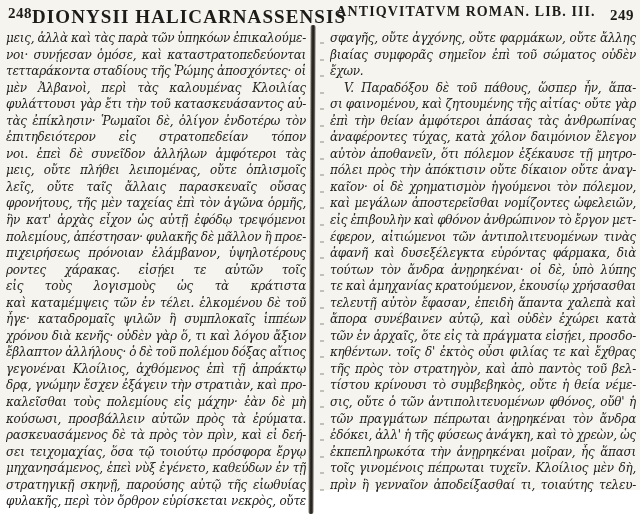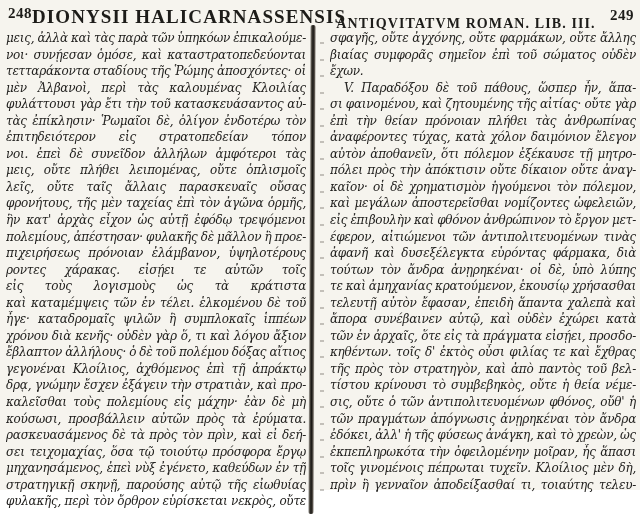--- a/index.html
+++ b/index.html
@@ -38,21 +38,21 @@
   }
   .pageno {
     position: absolute;
     top: 5px;
     font-size: 15px;
     letter-spacing: 0.5px;
   }
   .page-left  .pageno { left: 2px; }
   .page-right .pageno { right: 2px; top: 7px; }
   .page-left  .runhead { padding-left: 26px; }
-  .page-right .runhead { padding-right: 34px; padding-top: 16px; font-size: 14px; }
+  .page-right .runhead { padding-right: 34px; padding-top: 4px; font-size: 14px; }
 
   .textcol {
     position: absolute;
     top: 30px;
     left: 0;
     right: 0;
   }
 
   .tline {
     height: 16.55px;
@@ -153,39 +153,39 @@
     <div class="pagehead">
       <span class="runhead">ANTIQVITATVM ROMAN. LIB. III.</span>
       <span class="pageno">249</span>
     </div>
     <div class="textcol" id="col-right">
         <div class="tline">σφαγῆς, οὔτε ἀγχόνης, οὔτε φαρμάκων, οὔτε ἄλλης</div>
         <div class="tline">βιαίας συμφορᾶς σημεῖον ἐπὶ τοῦ σώματος οὐδὲν</div>
         <div class="tline pend">ἔχων.</div>
         <div class="tline pstart">V. Παραδόξου δὲ τοῦ πάθους, ὥσπερ ἦν, ἅπα-</div>
         <div class="tline">σι φαινομένου, καὶ ζητουμένης τῆς αἰτίας· οὔτε γὰρ</div>
-        <div class="tline">ἐπὶ τὴν θείαν πρόνοιαν πλήθει τὰς ἀνθρωπίνας</div>
+        <div class="tline">ἐπὶ τὴν θείαν ἀμφότεροι ἁπάσας τὰς ἀνθρωπίνας</div>
         <div class="tline">ἀναφέροντες τύχας, κατὰ χόλον δαιμόνιον ἔλεγον</div>
         <div class="tline">αὐτὸν ἀποθανεῖν, ὅτι πόλεμον ἐξέκαυσε τῇ μητρο-</div>
         <div class="tline">πόλει πρὸς τὴν ἀπόκτισιν οὔτε δίκαιον οὔτε ἀναγ-</div>
         <div class="tline">καῖον· οἱ δὲ χρηματισμὸν ἡγούμενοι τὸν πόλεμον,</div>
         <div class="tline">καὶ μεγάλων ἀποστερεῖσθαι νομίζοντες ὠφελειῶν,</div>
         <div class="tline">εἰς ἐπιβουλὴν καὶ φθόνον ἀνθρώπινον τὸ ἔργον μετ-</div>
         <div class="tline">έφερον, αἰτιώμενοι τῶν ἀντιπολιτευομένων τινὰς</div>
         <div class="tline">ἀφανῆ καὶ δυσεξέλεγκτα εὑρόντας φάρμακα, διὰ</div>
         <div class="tline">τούτων τὸν ἄνδρα ἀνῃρηκέναι· οἱ δὲ, ὑπὸ λύπης</div>
         <div class="tline">τε καὶ ἀμηχανίας κρατούμενον, ἑκουσίῳ χρήσασθαι</div>
         <div class="tline">τελευτῇ αὐτὸν ἔφασαν, ἐπειδὴ ἅπαντα χαλεπὰ καὶ</div>
         <div class="tline">ἄπορα συνέβαινεν αὐτῷ, καὶ οὐδὲν ἐχώρει κατὰ νοῦν</div>
         <div class="tline">τῶν ἐν ἀρχαῖς, ὅτε εἰς τὰ πράγματα εἰσῄει, προσδο-</div>
         <div class="tline">κηθέντων. τοῖς δ' ἐκτὸς οὖσι φιλίας τε καὶ ἔχθρας</div>
         <div class="tline">τῆς πρὸς τὸν στρατηγὸν, καὶ ἀπὸ παντὸς τοῦ βελ-</div>
         <div class="tline">τίστου κρίνουσι τὸ συμβεβηκὸς, οὔτε ἡ θεία νέμε-</div>
         <div class="tline">σις, οὔτε ὁ τῶν ἀντιπολιτευομένων φθόνος, οὔθ' ἡ</div>
-        <div class="tline">τῶν πραγμάτων ἀπόγνωσις ἀνῃρηκέναι τὸν ἄνδρα</div>
+        <div class="tline">τῶν πραγμάτων πέπρωται ἀνῃρηκέναι τὸν ἄνδρα</div>
         <div class="tline">ἐδόκει, ἀλλ' ἡ τῆς φύσεως ἀνάγκη, καὶ τὸ χρεὼν, ὡς</div>
-        <div class="tline">ἐκπεπληρωκότα τὴν ὀφειλομένην μοῖραν, ἧς ἅπασι</div>
+        <div class="tline">ἐκπεπληρωκότα τὴν ἀνῃρηκέναι μοῖραν, ἧς ἅπασι</div>
         <div class="tline">τοῖς γινομένοις πέπρωται τυχεῖν. Κλοίλιος μὲν δὴ,</div>
         <div class="tline">πρὶν ἢ γενναῖον ἀποδείξασθαί τι, τοιαύτης τελευ-</div>
       </div>
   </div>
 
 </div>
 
 </body></html>

